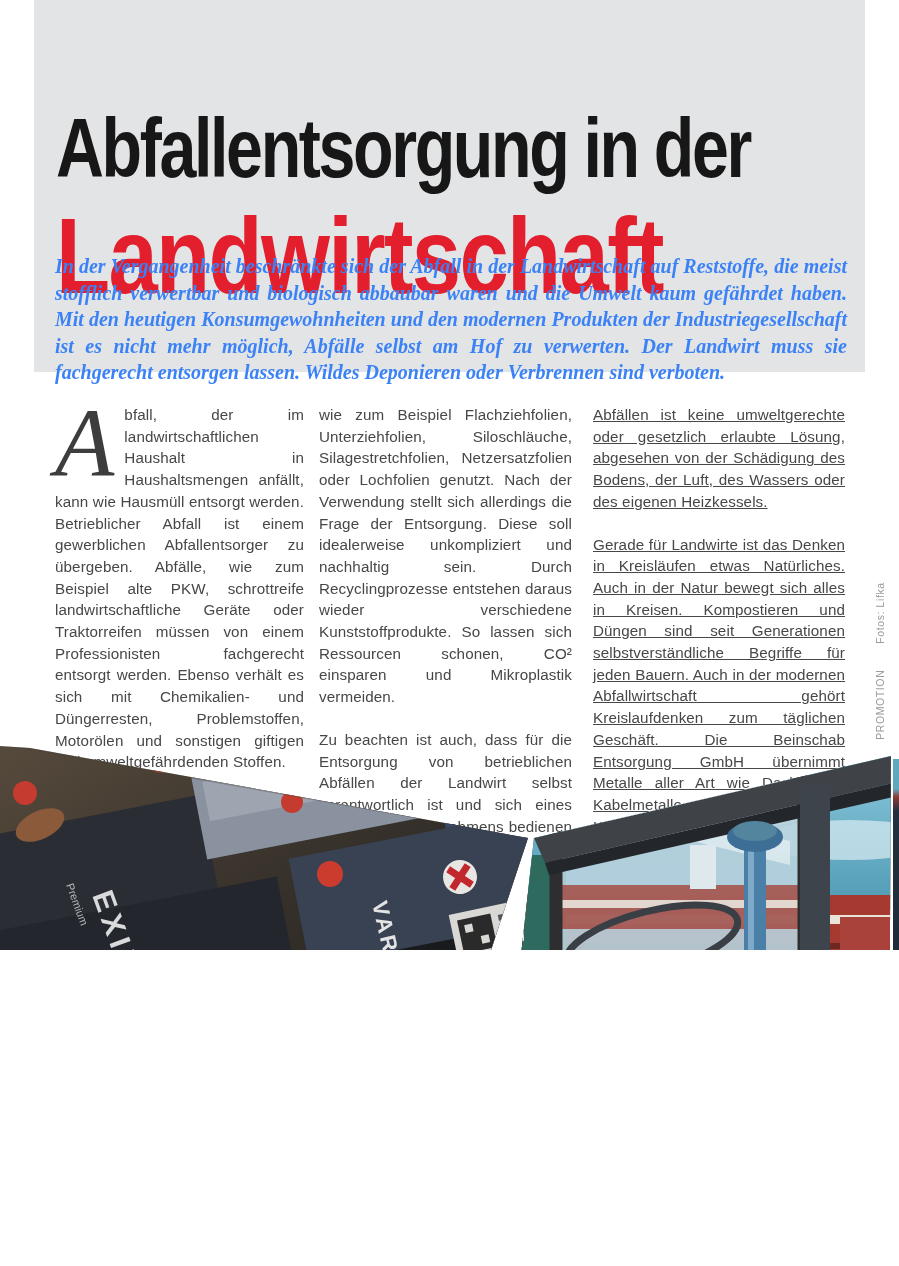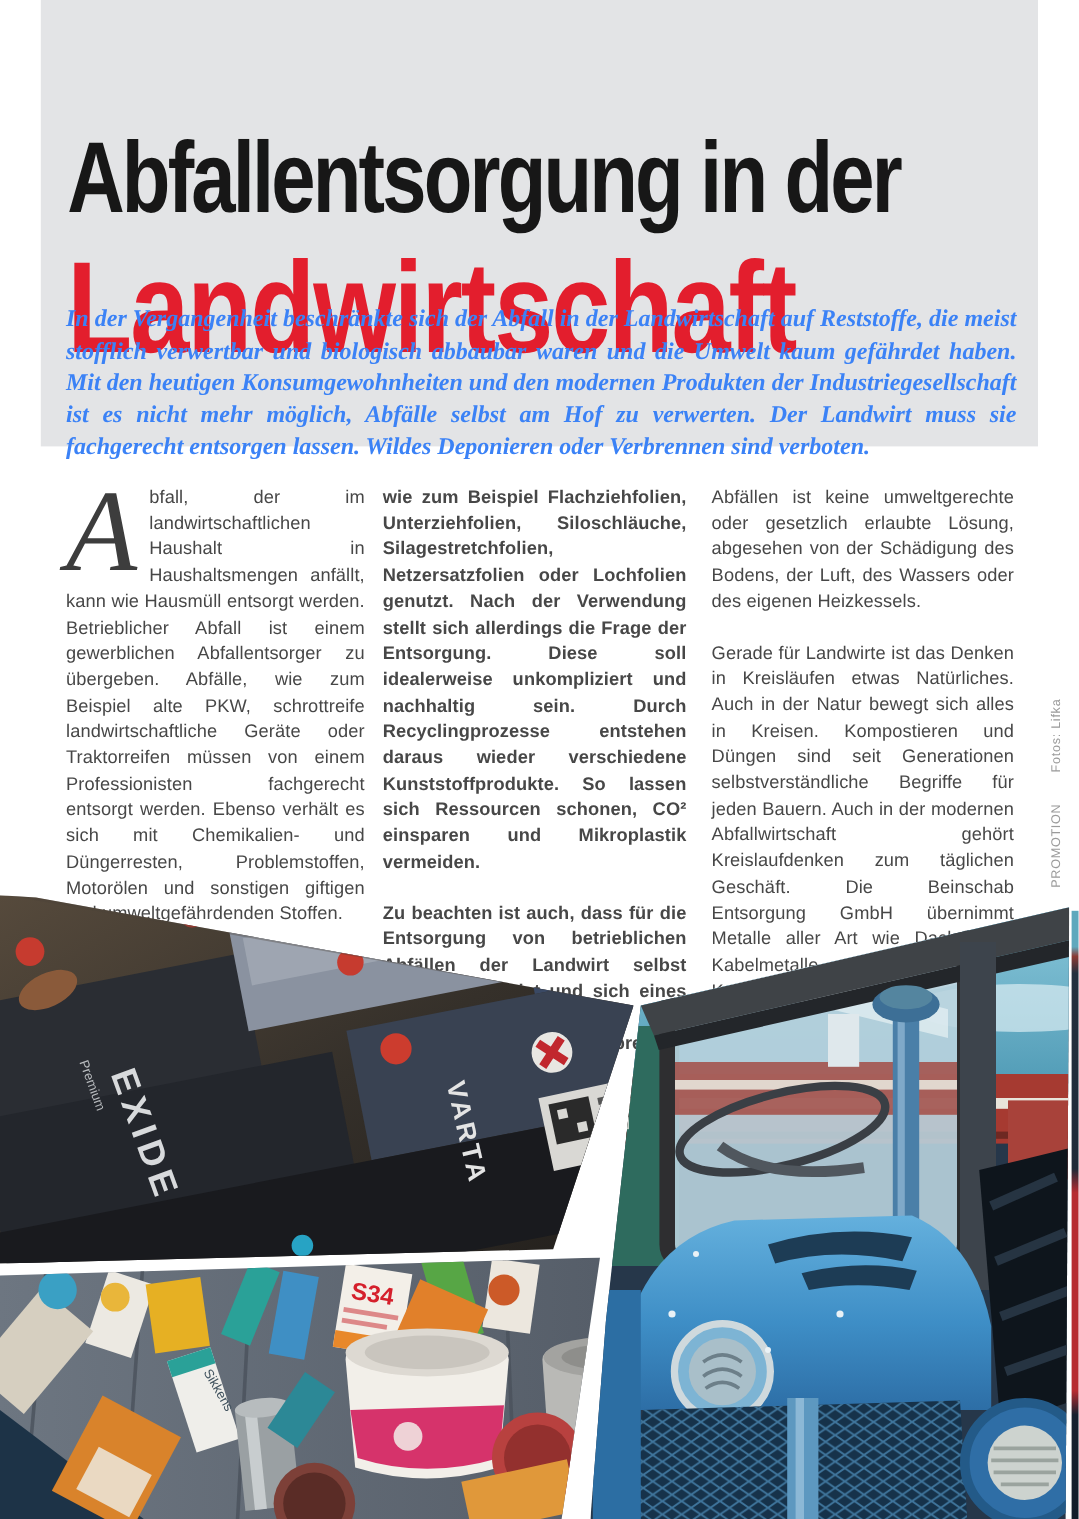--- a/index.html
+++ b/index.html
@@ -1,31 +1,31 @@
 <!DOCTYPE html>
 <html lang="de"><head>
 <meta charset="utf-8">
 <style>
   html,body{margin:0;padding:0;background:#ffffff;}
-  .page{position:relative;width:899px;height:1266px;background:#ffffff;overflow:hidden;
+  .page{position:relative;width:899px;height:950px;background:#ffffff;overflow:hidden;
         font-family:"Liberation Sans",sans-serif;}
   .header-bg{position:absolute;left:34px;top:0;width:831px;height:372px;background:#e3e4e6;}
   .headline{position:absolute;left:56px;white-space:nowrap;font-weight:bold;line-height:1;
             transform-origin:left top;}
   .headline-1{top:50px;font-size:84px;letter-spacing:-3px;color:#171717;transform:scaleX(0.79);}
   .headline-2{top:130px;font-size:108px;letter-spacing:-2px;color:#e31e2d;transform:scaleX(0.82);}
   .intro{position:absolute;left:55px;top:233px;width:792px;
          font-family:"Liberation Serif",serif;font-style:italic;font-weight:bold;
          font-size:20px;line-height:26.6px;color:#3b82f6;text-align:justify;}
   .col{position:absolute;top:404px;width:249px;font-size:15.2px;line-height:21.7px;
        color:#474747;text-align:justify;letter-spacing:0.1px;}
   .col p{margin:0 0 21px 0;}
   .col-1{left:55px;}
-  .col-2{left:319px;width:253px;font-weight:bold;}
-  .col-3{left:593px;width:252px;}
+  .col-2{left:319px;width:253px;}
+  .col-3{left:593px;width:252px;text-decoration:underline;}
   .dropcap{float:left;font-family:"Liberation Serif",serif;font-style:italic;
            font-size:97px;line-height:70px;color:#3d3d3d;margin:4px 10px 0 0;}
   .margin-note{position:absolute;left:780px;top:653px;width:200px;height:16px;
                transform:rotate(-90deg);display:flex;justify-content:center;align-items:center;
                gap:26px;font-size:10.5px;letter-spacing:0.6px;color:#9b9b9b;white-space:nowrap;}
   .photos{position:absolute;left:0;top:745px;width:899px;height:521px;}
   .photo{position:absolute;inset:0;}
   .photo svg{position:absolute;left:0;top:0;}
   .clip-batteries{clip-path:polygon(0px 1px,30px 3px,528px 93px,461px 296px,0px 308px);}
   .clip-cans{clip-path:polygon(0px 318px,500px 303px,468px 521px,0px 521px);}

